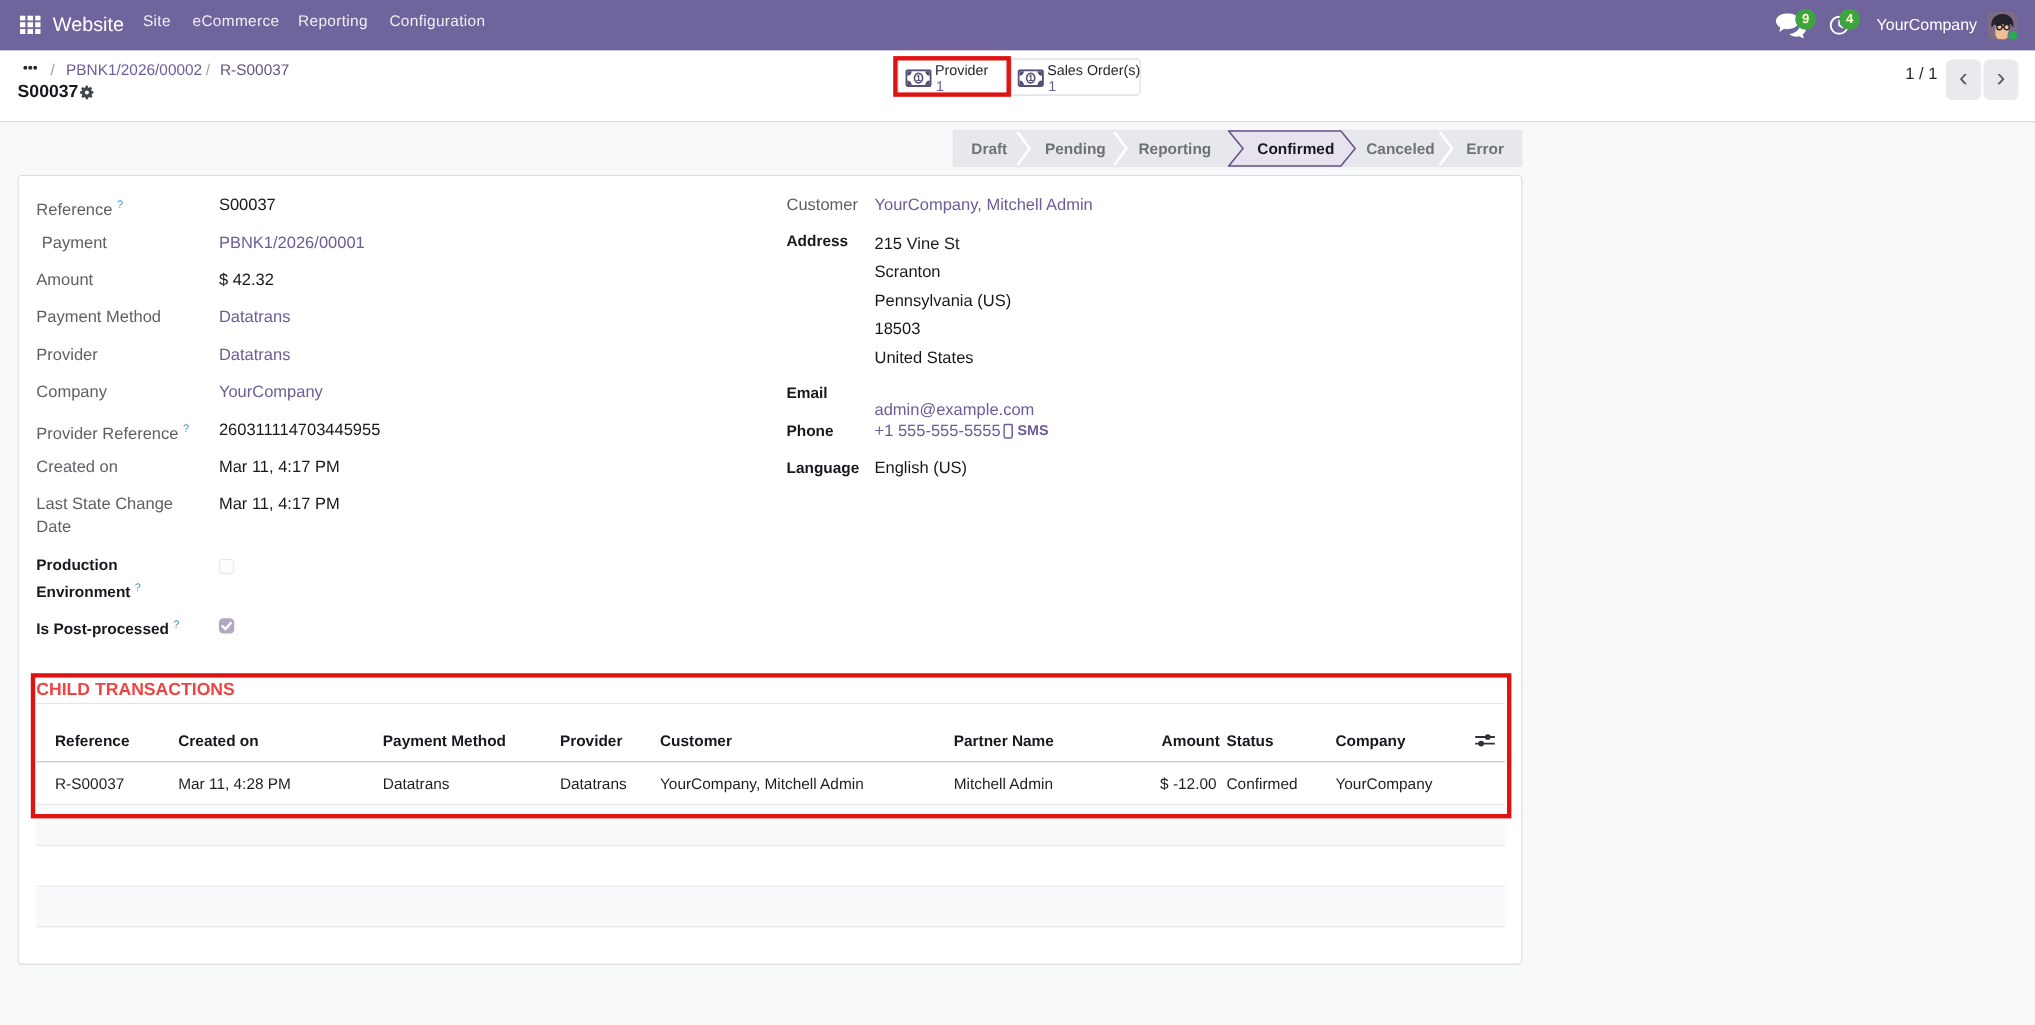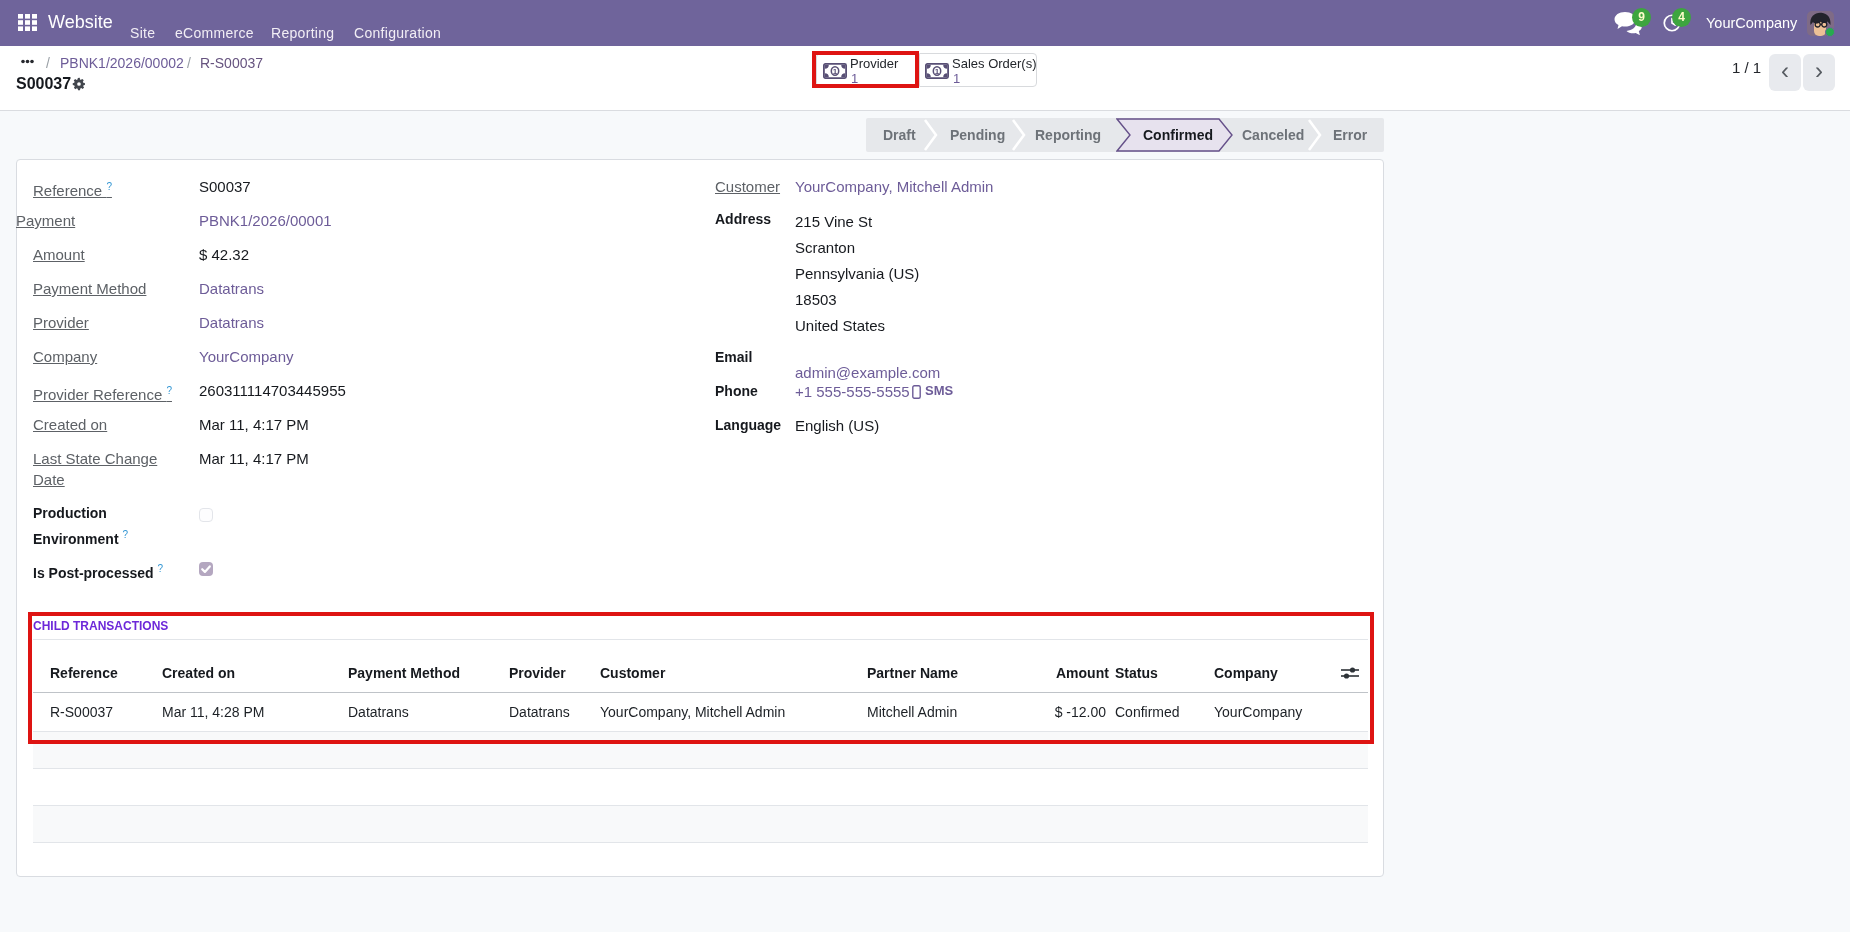--- a/index.html
+++ b/index.html
@@ -3,21 +3,21 @@
 <meta charset="utf-8">
 <style>
   * { margin:0; padding:0; box-sizing:border-box; }
   html,body { width:1850px; height:932px; overflow:hidden; }
   body { font-family:"Liberation Sans", sans-serif; background:#f7f9fb; position:relative; }
   .abs { position:absolute; }
 
   
   #topbar { position:absolute; left:0; top:0; width:1850px; height:46px; background:#6f649b; color:#fff; }
   #topbar .brand { position:absolute; left:48px; top:12px; font-size:18px; font-weight:400; color:#fff; }
-  .navitem { position:absolute; top:25px; font-size:14px; color:#f2eef5; letter-spacing:0.3px; }
+  .navitem { position:absolute; top:11px; font-size:14px; color:#f2eef5; letter-spacing:0.3px; }
   .badge { position:absolute; background:#3da53f; color:#fdfdca; border-radius:50%; width:19px; height:19px; font-size:12px; font-weight:bold; text-align:center; line-height:19px; }
 
   
   #cpanel { position:absolute; left:0; top:46px; width:1850px; height:65px; background:#fff; border-bottom:1px solid #dadce0; }
   .bc { font-size:14px; }
   a.lnk { color:#6d5c98; text-decoration:none; }
 
   
   .statbtn { position:absolute; background:#fff; border:1px solid #d8dadd; }
   .statlabel { font-size:13px; color:#23262b; line-height:14px; }
@@ -26,21 +26,21 @@
   
   .pagerbtn { position:absolute; width:32px; height:37px; background:#e8eaee; border-radius:6px; color:#565b61; text-align:center; line-height:34px; font-size:24px; font-weight:300; }
 
   
   #statusbar { position:absolute; left:866px; top:118px; width:518px; height:34px; background:#e6e8eb; border-radius:2px; }
   .step { position:absolute; top:0; height:34px; line-height:34px; font-size:14px; font-weight:bold; color:#6d7278; }
 
   
   #sheet { position:absolute; left:16px; top:159px; width:1368px; height:718px; background:#fff; border:1px solid #d9dce1; border-radius:4px; }
 
-  .lbl { position:absolute; font-size:15px; color:#5d6166; line-height:21px;text-decoration:underline; }
+  .lbl { position:absolute; font-size:15px; color:#5d6166; line-height:21px; }
   .lblb { position:absolute; font-size:14px; color:#16191e; font-weight:bold; line-height:21px; }
   .val { position:absolute; font-size:15px; color:#16191e; line-height:21px; }
   .vlink { position:absolute; font-size:15px; color:#6d5c98; line-height:21px; }
   sup.q { color:#3396d3; font-size:10px; font-weight:normal; }
 
   .cb { position:absolute; width:14px; height:14px; border-radius:4px; }
   .cb.off { background:#fdfdfe; border:1px solid #e3e5ea; }
   .cb.on  { background:#b4a7c0; }
 
   
@@ -169,21 +169,21 @@
 
 <svg class="abs" style="left:1116px;top:118px" width="118" height="34" viewBox="0 0 118 34">
   <path d="M1 1 H103 L116 17 L103 33 H1 L14 17 Z" fill="#e7e2ee" stroke="#655089" stroke-width="1.4"></path>
   <text x="62" y="22" text-anchor="middle" font-size="14" font-weight="bold" fill="#16191e" font-family="Liberation Sans">Confirmed</text>
 </svg>
 
 <div id="sheet"></div>
 
 <div class="lbl" style="left:33px;top:176px">Reference <sup class="q">?</sup></div>
 <div class="val" style="left:199px;top:176px">S00037</div>
-<div class="lbl" style="left:16px;top:210px">Payment</div>
+<div class="lbl" style="left:38px;top:210px">Payment</div>
 <div class="vlink" style="left:199px;top:210px">PBNK1/2026/00001</div>
 <div class="lbl" style="left:33px;top:244px">Amount</div>
 <div class="val" style="left:199px;top:244px">$ 42.32</div>
 <div class="lbl" style="left:33px;top:278px">Payment Method</div>
 <div class="vlink" style="left:199px;top:278px">Datatrans</div>
 <div class="lbl" style="left:33px;top:312px">Provider</div>
 <div class="vlink" style="left:199px;top:312px">Datatrans</div>
 <div class="lbl" style="left:33px;top:346px">Company</div>
 <div class="vlink" style="left:199px;top:346px">YourCompany</div>
 <div class="lbl" style="left:33px;top:380px">Provider Reference <sup class="q">?</sup></div>
@@ -209,21 +209,21 @@
 <div class="vlink" style="left:795px;top:362px">admin@example.com</div>
 <div class="lblb" style="left:715px;top:381px">Phone</div>
 <div class="vlink" style="left:795px;top:381px">+1 555-555-5555</div>
 <svg class="abs" style="left:912px;top:385px" width="9" height="14" viewBox="0 0 9 14">
   <rect x="0.8" y="0.8" width="7.4" height="12.4" rx="1.5" fill="none" stroke="#6d5c98" stroke-width="1.4"></rect>
 </svg>
 <div class="abs" style="left:925px;top:383px;font-size:13px;font-weight:bold;color:#6d5c98">SMS</div>
 <div class="lblb" style="left:715px;top:415px">Language</div>
 <div class="val" style="left:795px;top:415px">English (US)</div>
 
-<div class="abs" style="left:33px;top:619px;font-size:12px;font-weight:bold;color:#6d28d9">CHILD TRANSACTIONS</div>
+<div class="abs" style="left:33px;top:619px;font-size:16px;font-weight:bold;color:#ef4444">CHILD TRANSACTIONS</div>
 <div class="hline" style="left:33px;top:639px;width:1335px"></div>
 
 <div class="th" style="left:50px;top:665px">Reference</div>
 <div class="th" style="left:162px;top:665px">Created on</div>
 <div class="th" style="left:348px;top:665px">Payment Method</div>
 <div class="th" style="left:509px;top:665px">Provider</div>
 <div class="th" style="left:600px;top:665px">Customer</div>
 <div class="th" style="left:867px;top:665px">Partner Name</div>
 <div class="th" style="left:1056px;top:665px;width:50px;text-align:right">Amount</div>
 <div class="th" style="left:1115px;top:665px">Status</div>

